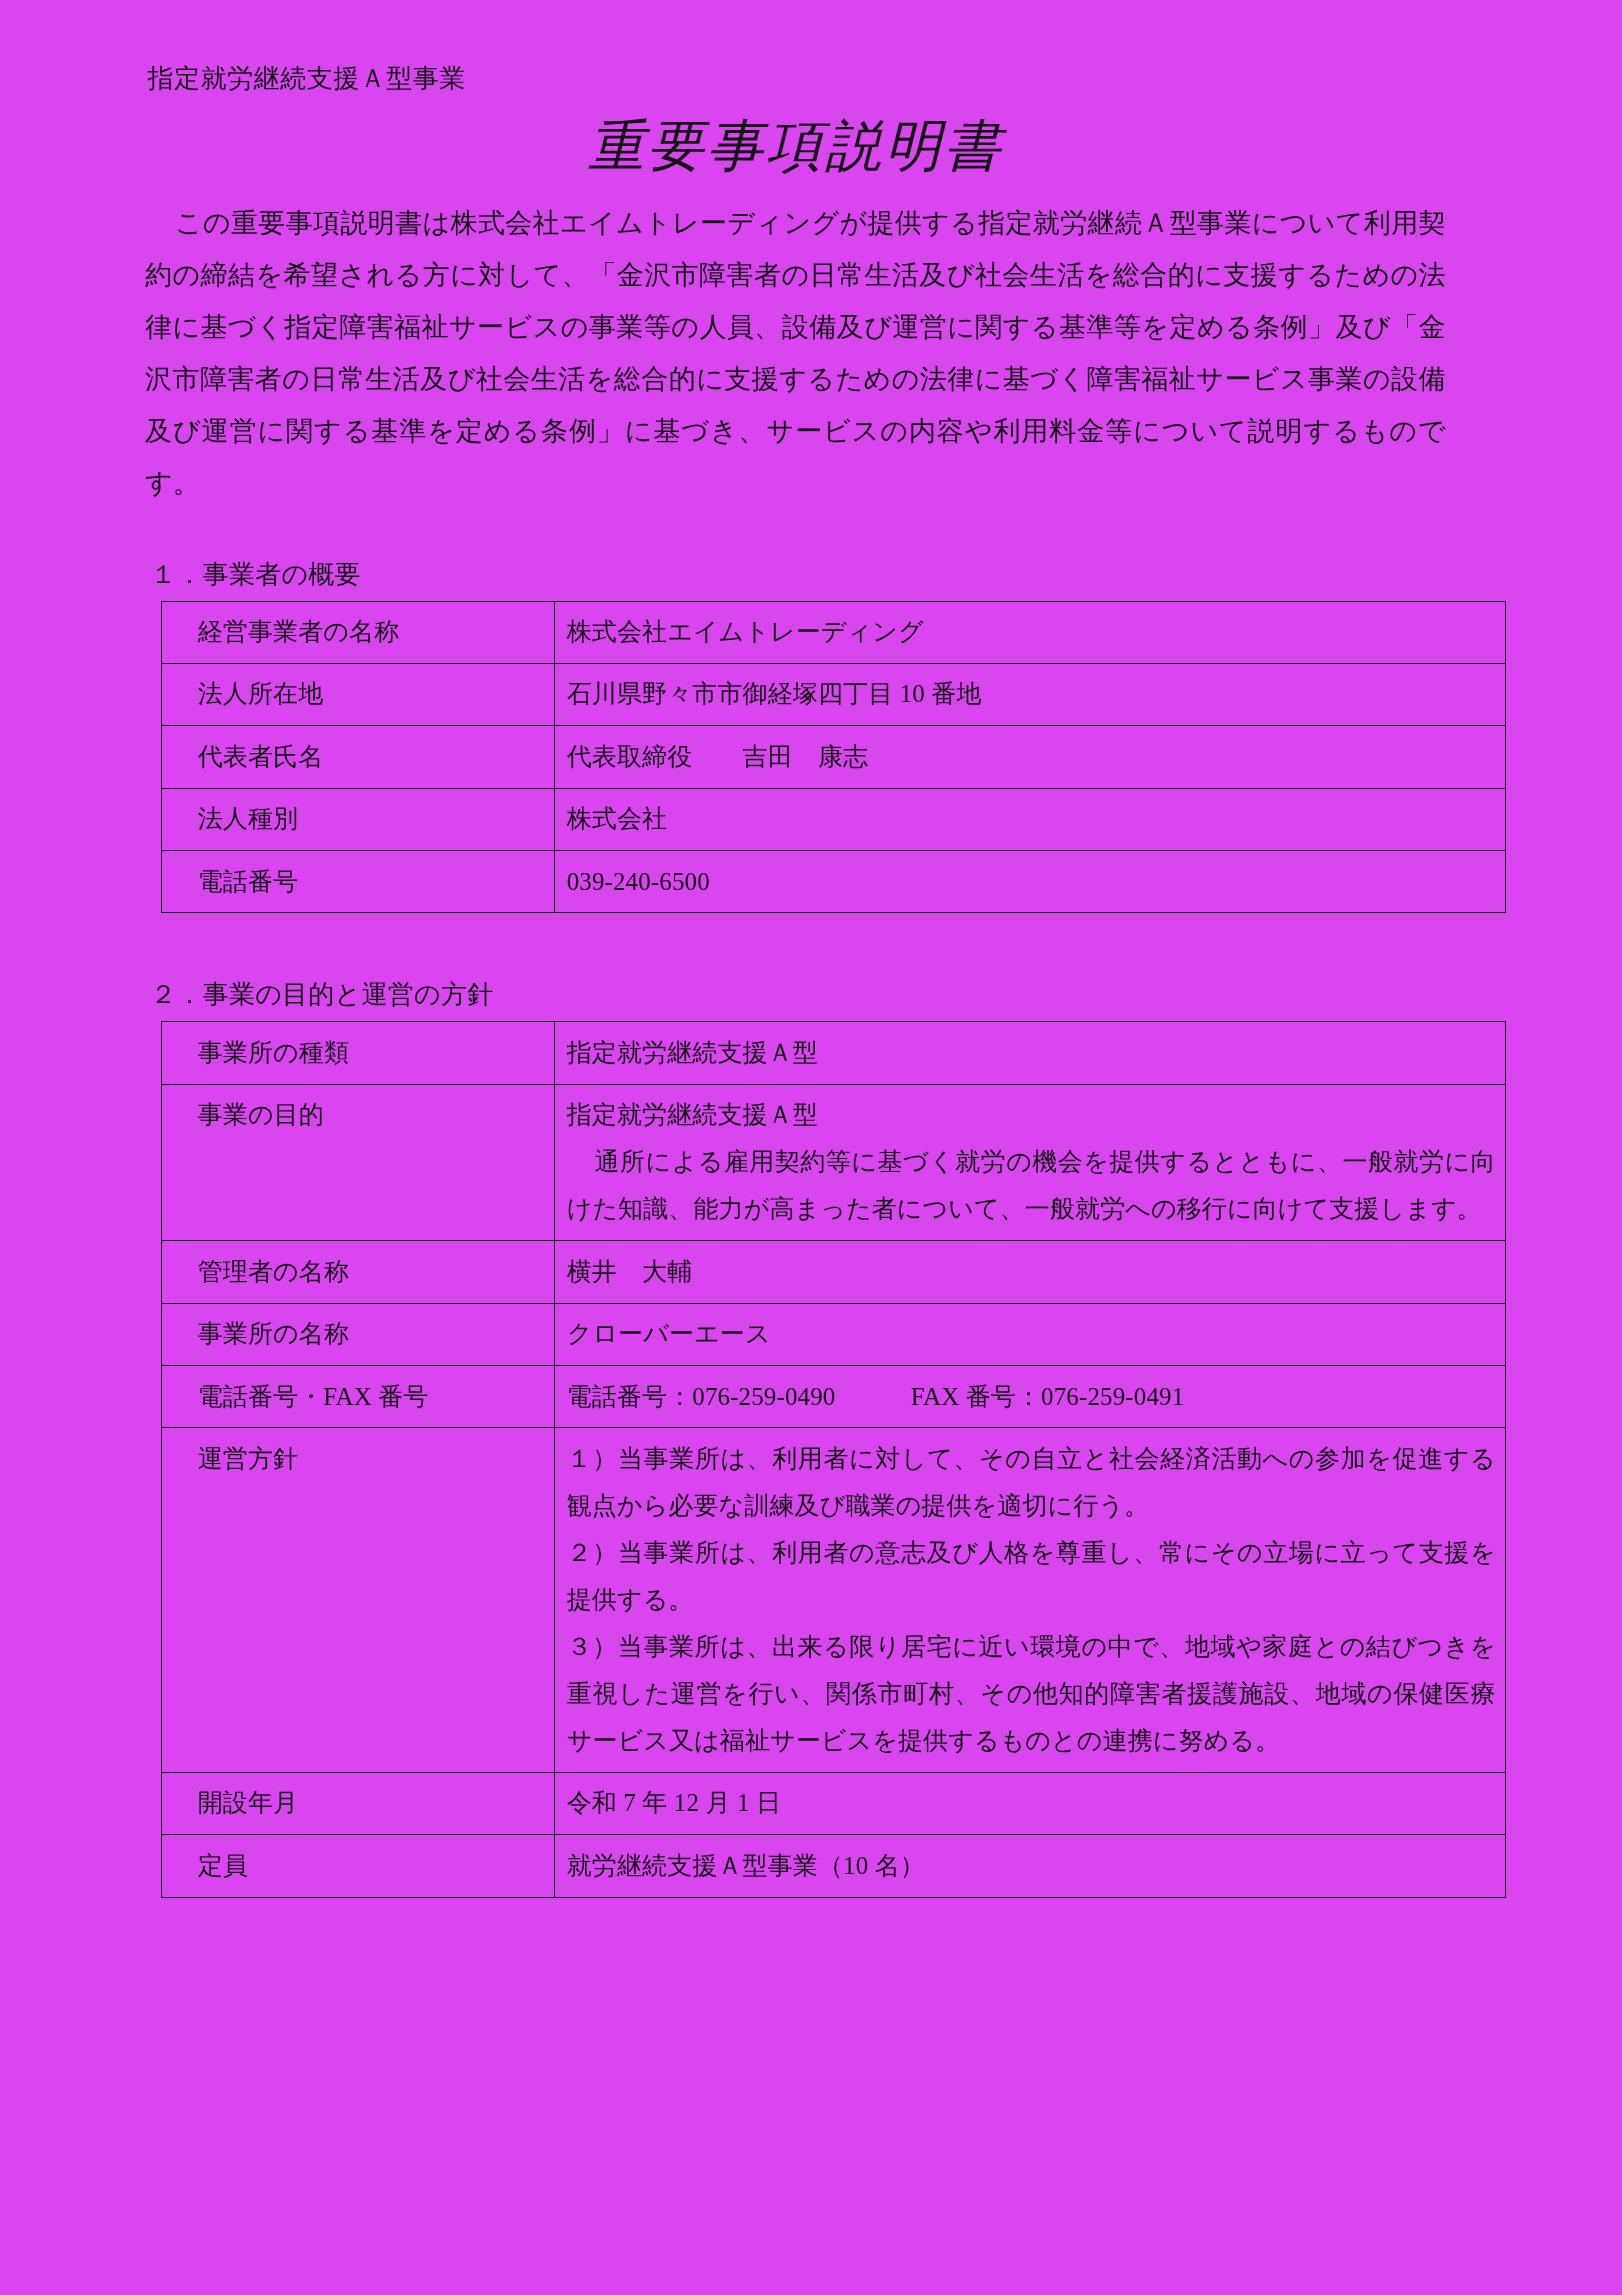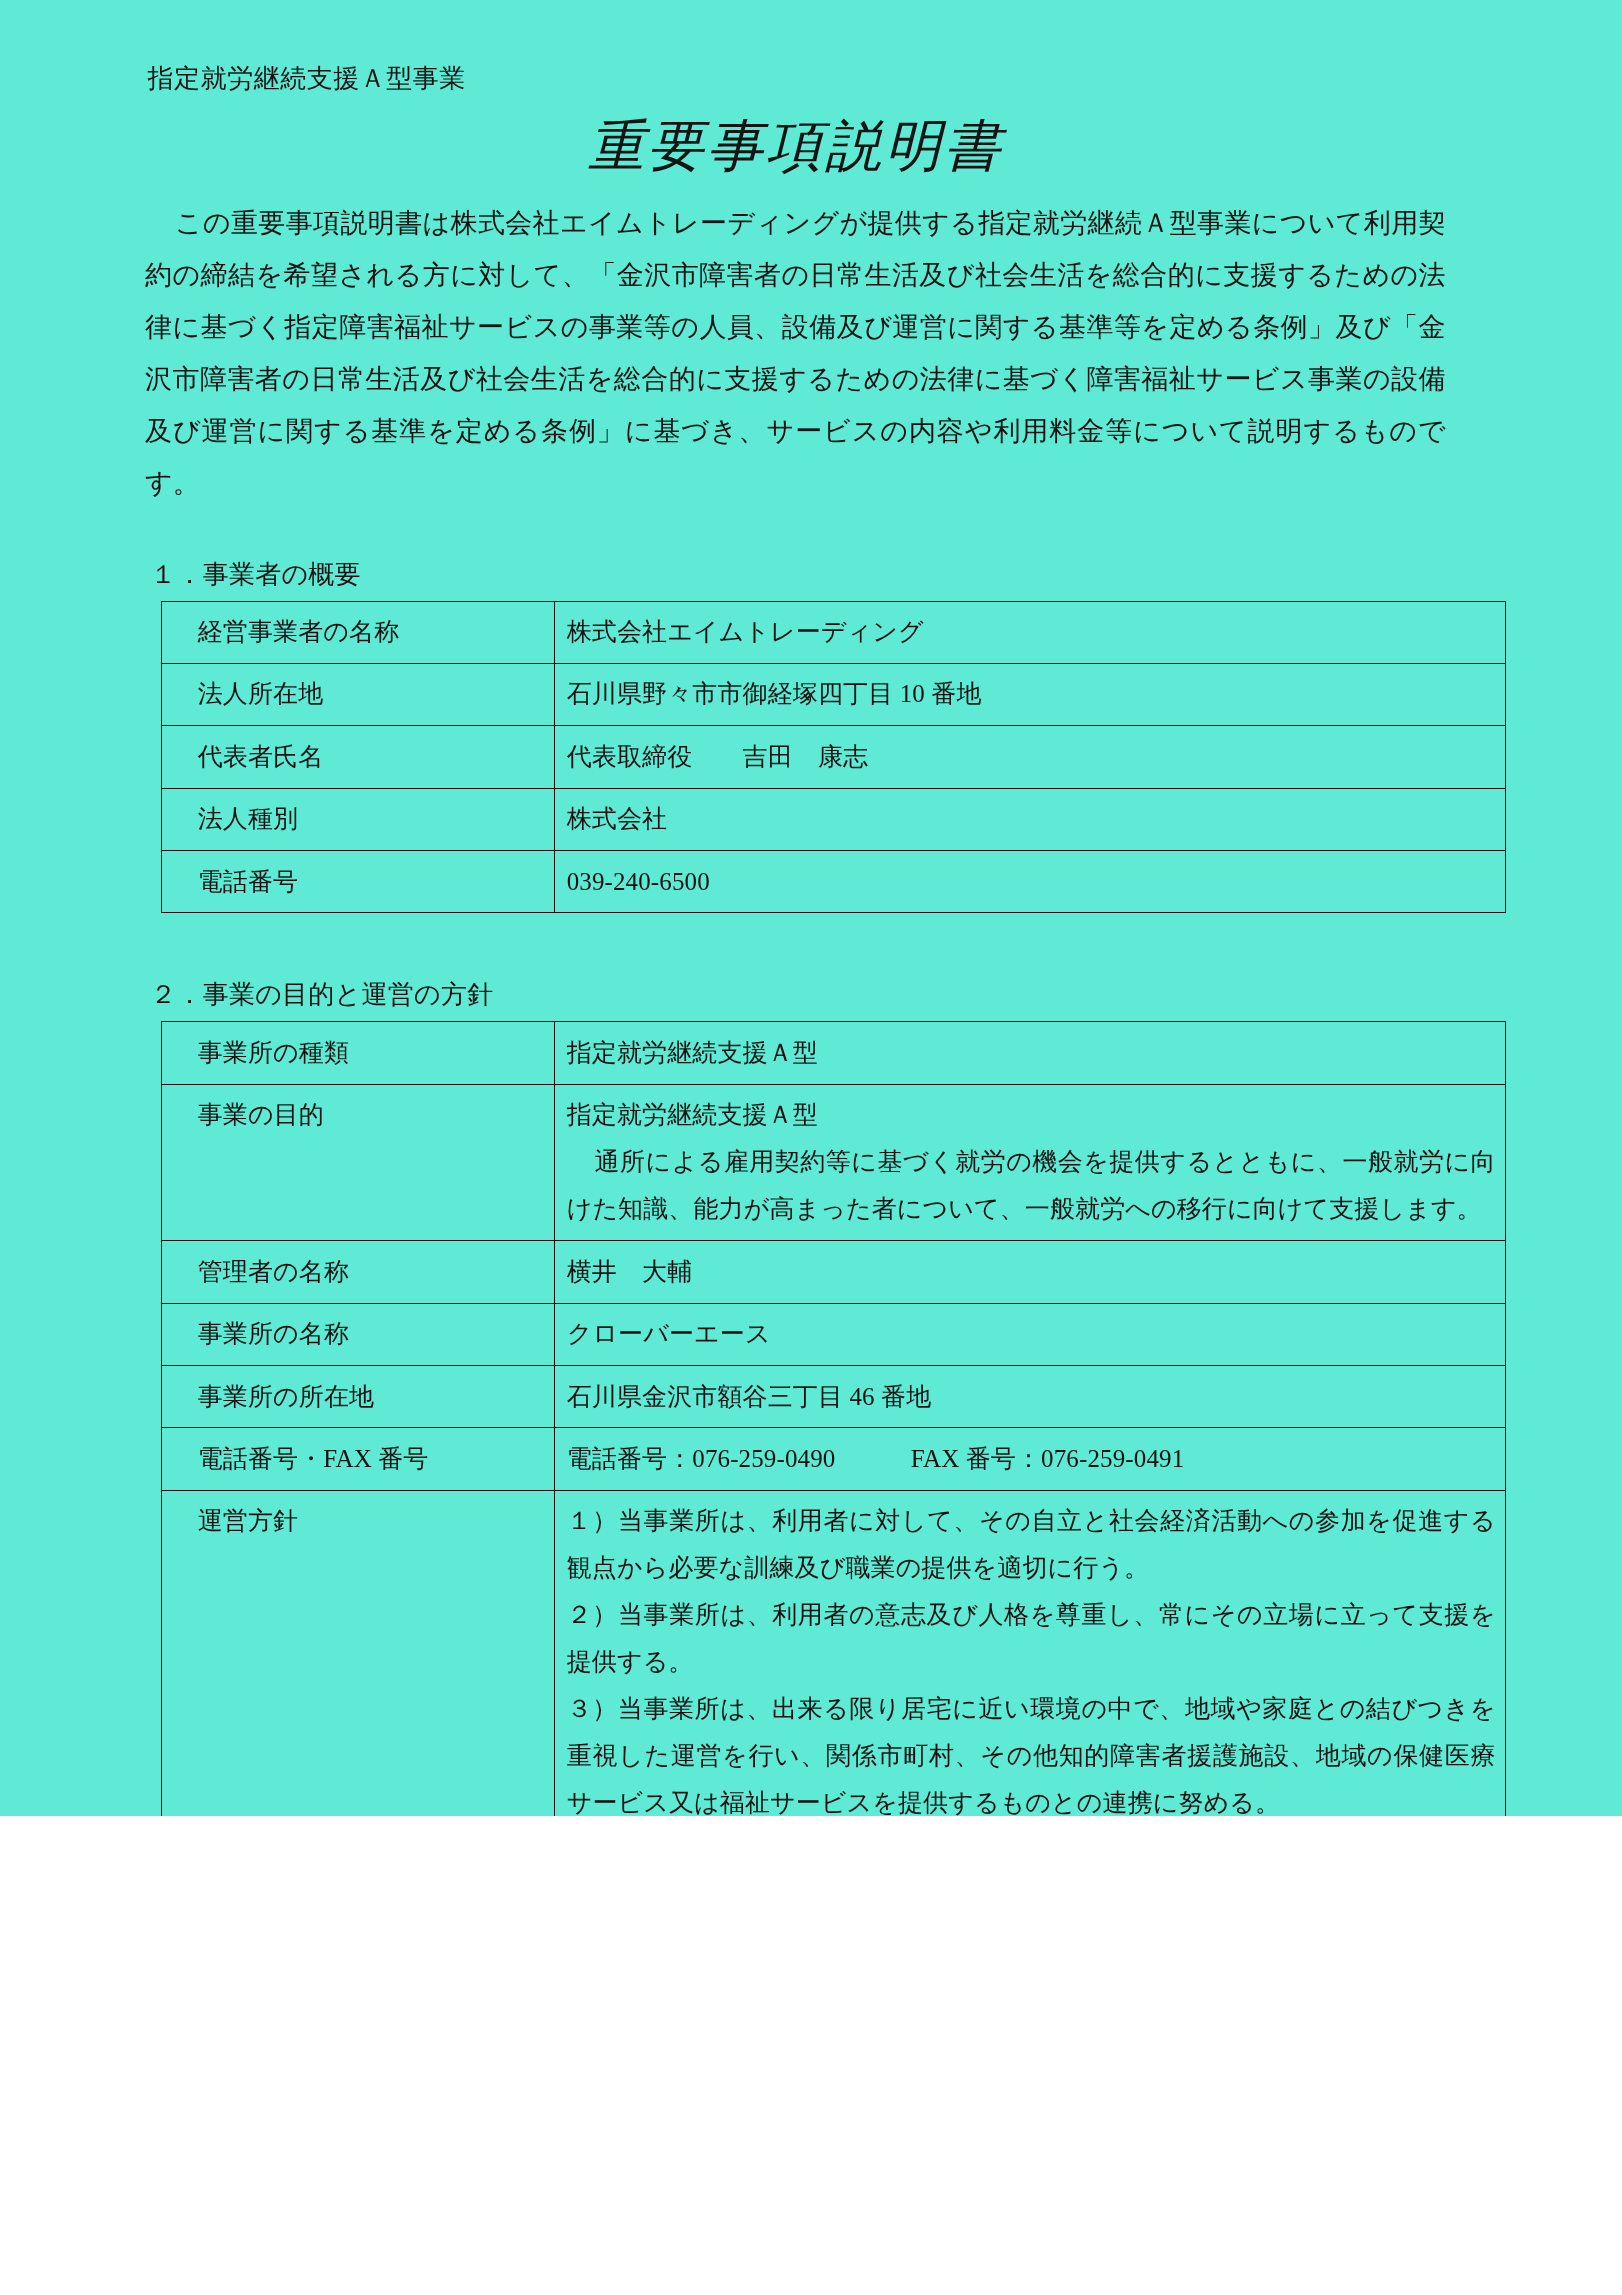--- a/index.html
+++ b/index.html
@@ -4,22 +4,22 @@
 <title>重要事項説明書</title>
 <style>
   html, body {
     margin: 0;
     padding: 0;
     background: #ffffff;
   }
   .page {
     position: relative;
     width: 1623px;
-    height: 1816px;
-    background: #5eead4;
+    height: 2295px;
+    background: #d946ef;
     box-sizing: border-box;
     font-family: "Liberation Serif", "DejaVu Serif", serif;
     color: #141414;
     overflow: hidden;
   }
   .inner {
     position: absolute;
     left: 145px;
     top: 63px;
     width: 1302px;
@@ -159,24 +159,20 @@
         <tr class="single">
           <td class="label">管理者の名称</td>
           <td class="value">横井　大輔</td>
         </tr>
 
         <tr class="single">
           <td class="label">事業所の名称</td>
           <td class="value">クローバーエース</td>
         </tr>
 
-        <tr class="single">
-          <td class="label">事業所の所在地</td>
-          <td class="value">石川県金沢市額谷三丁目 46 番地</td>
-        </tr>
 
         <tr class="single">
           <td class="label">電話番号・FAX 番号</td>
           <td class="value">電話番号：076-259-0490　　　FAX 番号：076-259-0491</td>
         </tr>
 
         <tr>
           <td class="label">運営方針</td>
           <td class="value">
             <span class="cellline just">１）当事業所は、利用者に対して、その自立と社会経済活動への参加を促進する観点から必要な訓練及び職業の提供を適切に行う。</span>

